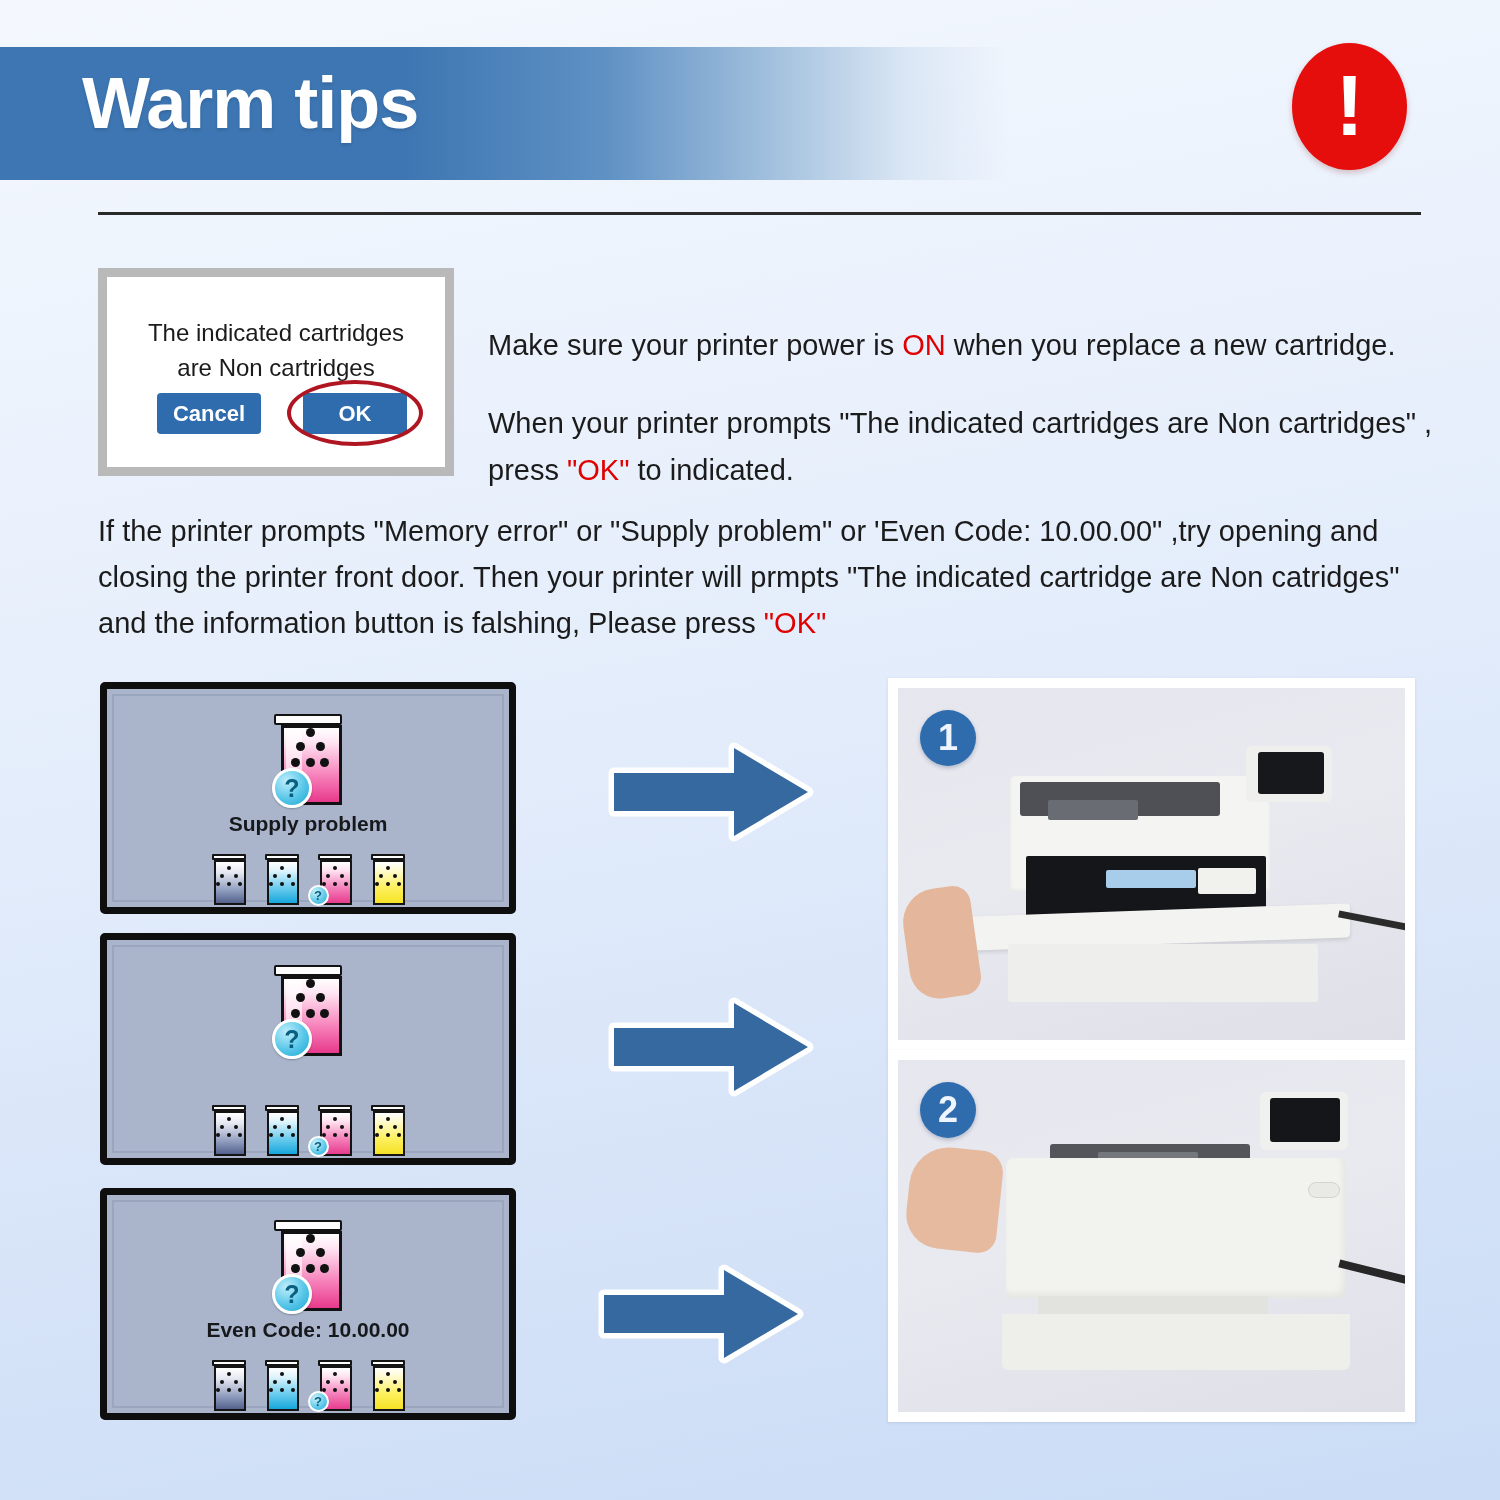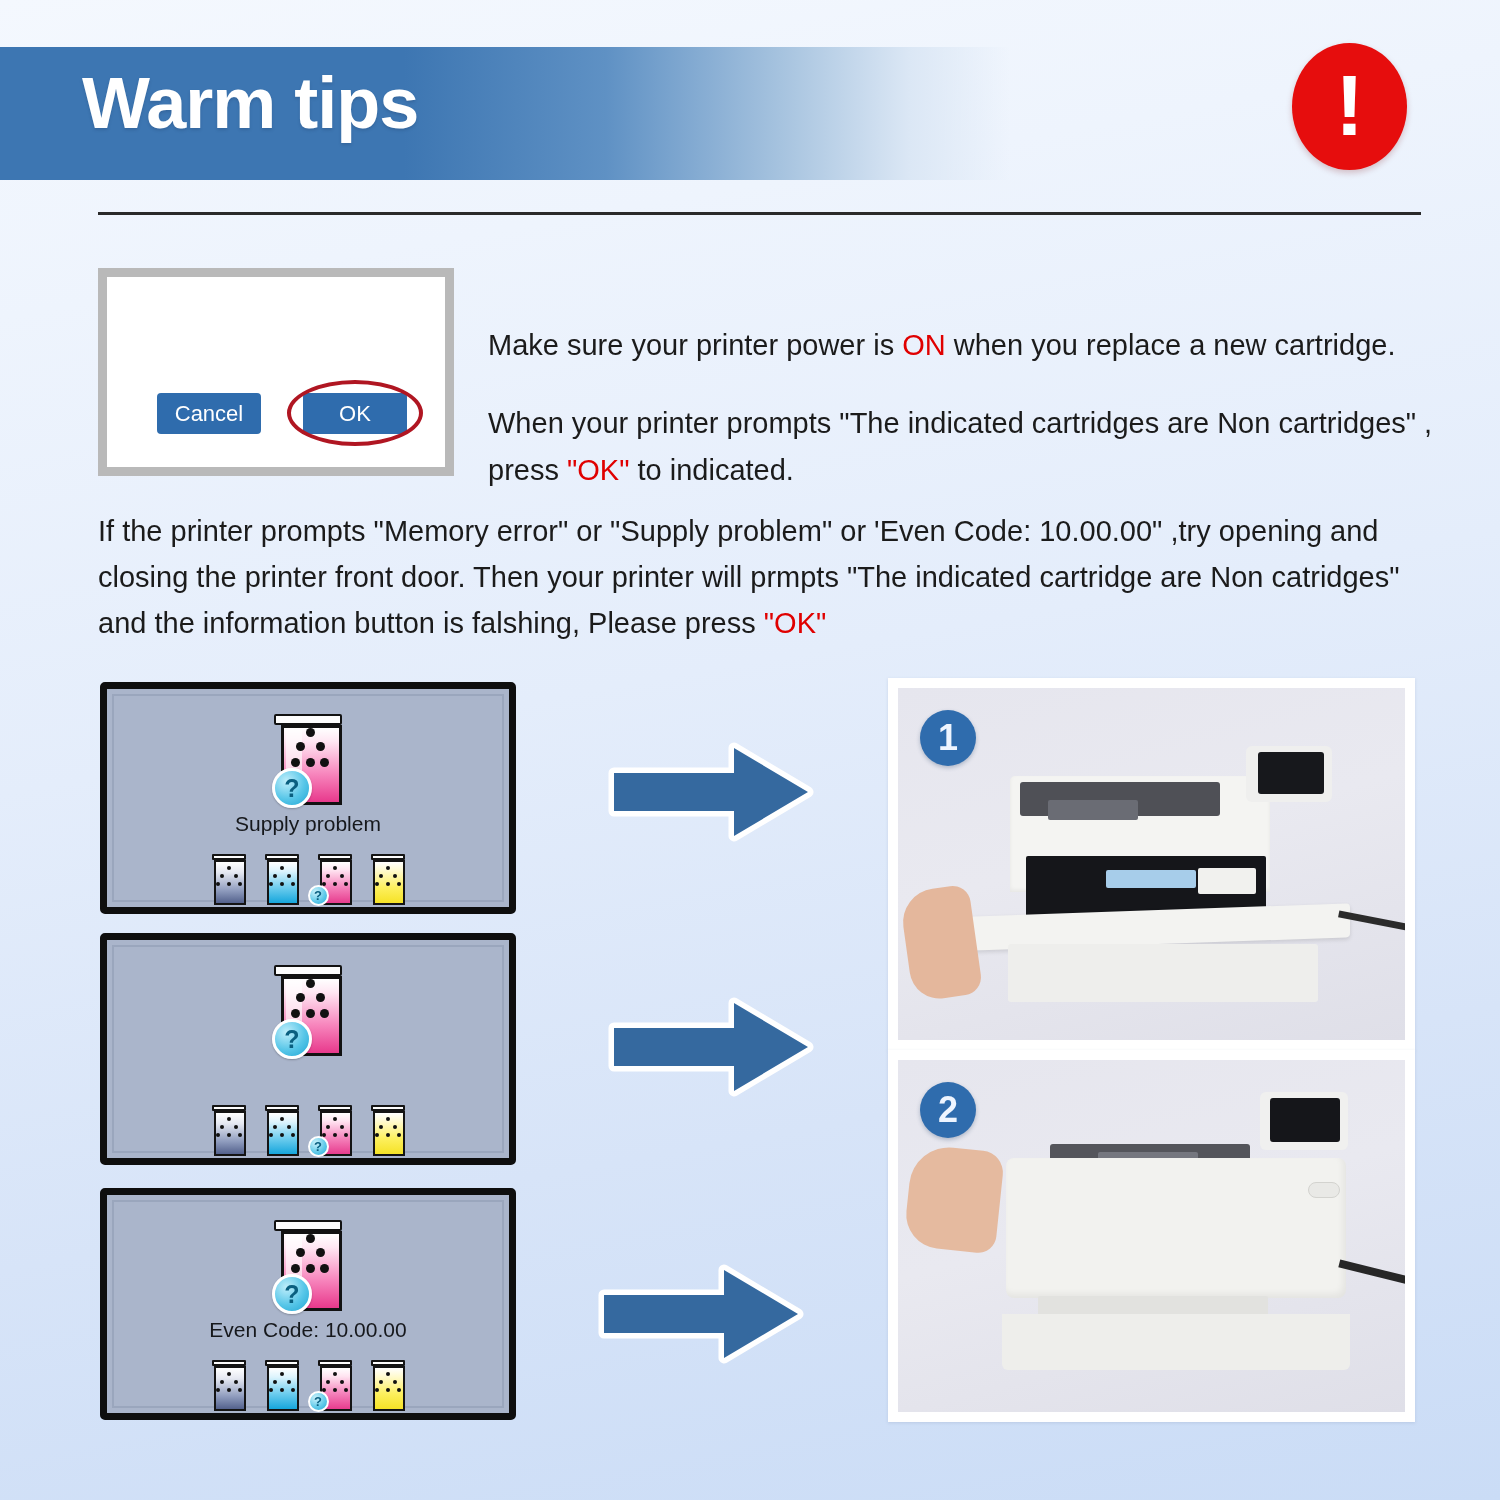--- a/index.html
+++ b/index.html
@@ -41,21 +41,21 @@
     position:absolute;left:98px;top:268px;width:356px;height:208px;
     background:#ffffff;border:9px solid #b9b9b9;box-sizing:border-box;
   }
   .dialog-msg{
     position:absolute;left:0;right:0;top:38px;text-align:center;
     font-size:24px;color:#1b1b1b;line-height:35px;
   }
   .dlg-btn{
     position:absolute;top:116px;height:41px;
     background:#2f6cad;color:#ffffff;border-radius:4px;
-    font-size:22px;font-weight:normal;display:flex;align-items:center;justify-content:center;
+    font-size:22px;font-weight:bold;display:flex;align-items:center;justify-content:center;
     box-sizing:border-box;
   }
   .dlg-cancel{left:50px;width:104px;}
   .dlg-ok{left:196px;width:104px;}
   .red-ellipse{
     position:absolute;left:180px;top:103px;width:136px;height:66px;
     border:4px solid #b01622;border-radius:50%;
     box-sizing:border-box;pointer-events:none;
   }
 
@@ -79,21 +79,21 @@
   }
   .scr1{top:682px;}
   .scr2{top:933px;}
   .scr3{top:1188px;}
   .scr-inner{
     position:absolute;left:5px;top:5px;right:5px;bottom:5px;
     background:#aab5cb;border:2px solid #9aa6bd;box-sizing:border-box;
   }
   .scr-label{
     position:absolute;left:0;right:0;top:116px;text-align:center;
-    font-size:21px;color:#16181c;
+    font-size:21px;color:#16181c;font-weight:bold;
   }
 
   
   .toner-big{position:absolute;left:50%;top:18px;margin-left:-36px;width:72px;height:94px;}
   .tb-lid{position:absolute;left:2px;top:0;width:68px;height:11px;background:#fdfdfd;border:2px solid #121212;box-sizing:border-box;border-radius:2px;}
   .tb-body{position:absolute;left:9px;top:11px;width:61px;height:80px;border:3px solid #121212;box-sizing:border-box;
     background:linear-gradient(180deg,#ffffff 0%,#ffe7f3 18%,#f786bd 62%,#e8398c 100%);}
   .tb-inner{position:absolute;left:2px;top:2px;width:16px;height:58px;background:rgba(255,255,255,.62);}
   .tb-dots{position:absolute;left:22px;top:14px;width:34px;height:48px;}
   .tb-dots i{position:absolute;width:9px;height:9px;border-radius:50%;background:#111;}
@@ -181,20 +181,24 @@
 <div class="header-bar"></div>
 <div class="header-title">Warm tips</div>
 
 <div class="alert-badge">
   <div class="bang">!</div>
 </div>
 
 <div class="divider"></div>
 
 <div class="dialog-outer">
+  <div class="dialog-msg">
+    <div>The indicated cartridges</div>
+    <div>are Non cartridges</div>
+  </div>
   <div class="dlg-btn dlg-cancel">Cancel</div>
   <div class="dlg-btn dlg-ok">OK</div>
   <div class="red-ellipse"></div>
 </div>
 
 <div class="para-right">
   <p><span>Make sure your printer power is </span><span class="red">ON</span><span> when you replace a new cartridge.</span></p>
   <p><span>When your printer prompts "The indicated cartridges are Non cartridges" , press </span><span class="red">"OK"</span><span> to indicated.</span></p>
 </div>
 

